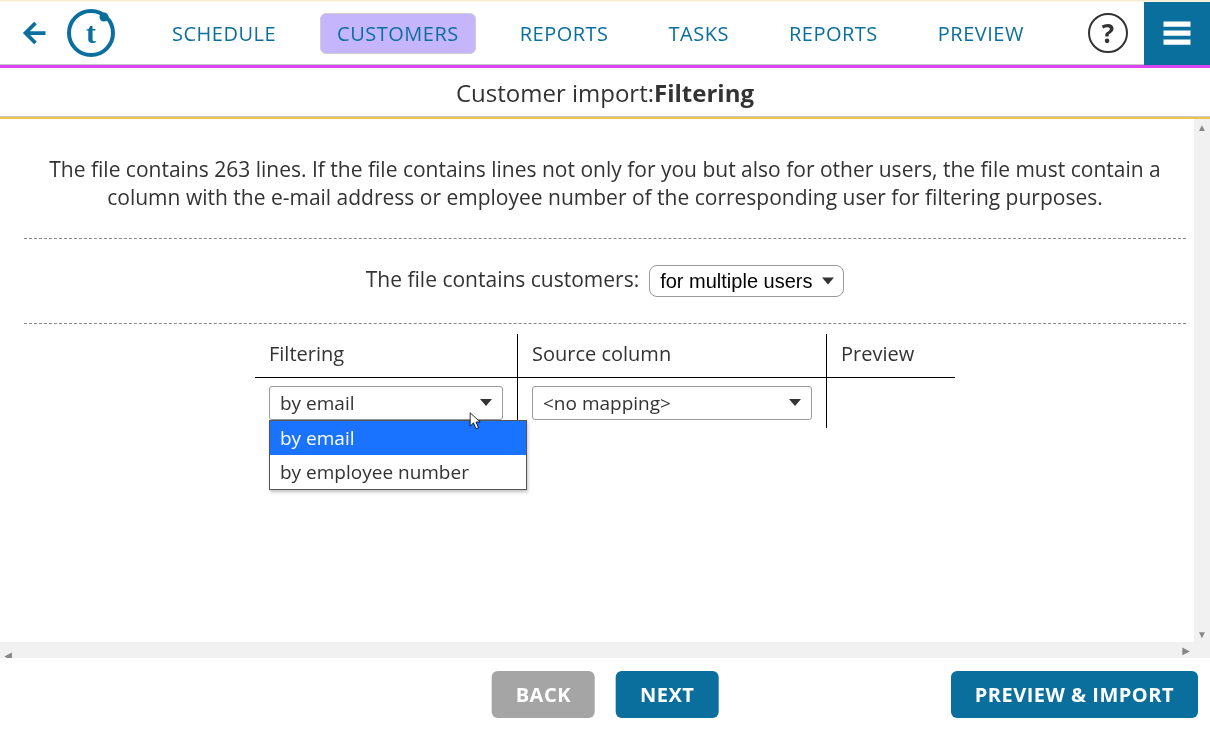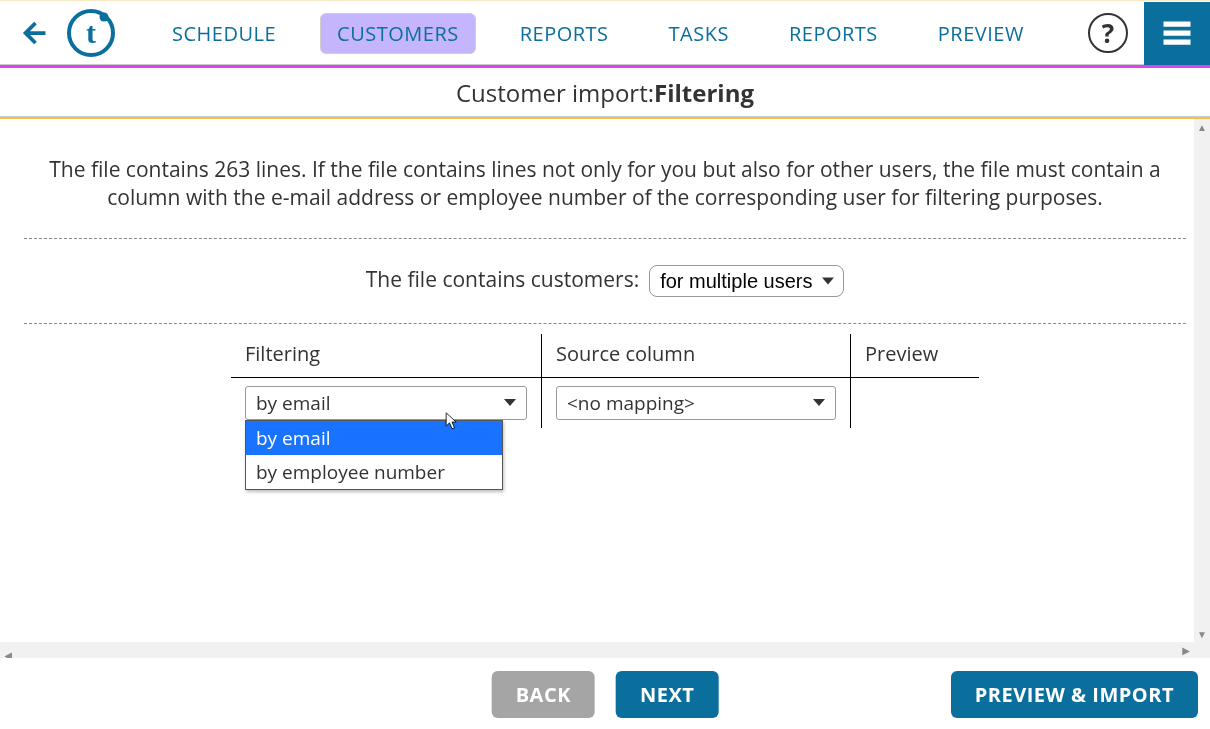--- a/index.html
+++ b/index.html
@@ -105,21 +105,21 @@
   .vdiv { border-left: 1px solid #000; }
   .cell-select {
     font-size: 19px; border: 1px solid #999; border-radius: 3px; background: #fff;
     appearance: none; position: relative; padding: 2px 10px; height: 34px;
     display: flex; align-items: center; justify-content: space-between;
   }
   .cell-select .caret {
     width: 0; height: 0; border-left: 6px solid transparent; border-right: 6px solid transparent;
     border-top: 7px solid #333;
   }
-  .filtering-cell { width: 282px; position: relative; border-radius: 6px; }
+  .filtering-cell { width: 234px; position: relative; border-radius: 6px; }
   .source-cell { width: 280px; }
   .preview-cell { width: 100px; }
 
   .dropdown-list {
     position: absolute; top: 34px; left: 0; width: 258px;
     border: 1px solid #555; background: #fff; z-index: 10;
     box-shadow: 1px 2px 3px rgba(0,0,0,0.25);
   }
   .dropdown-option {
     font-size: 19px; padding: 4px 10px; cursor: pointer;

